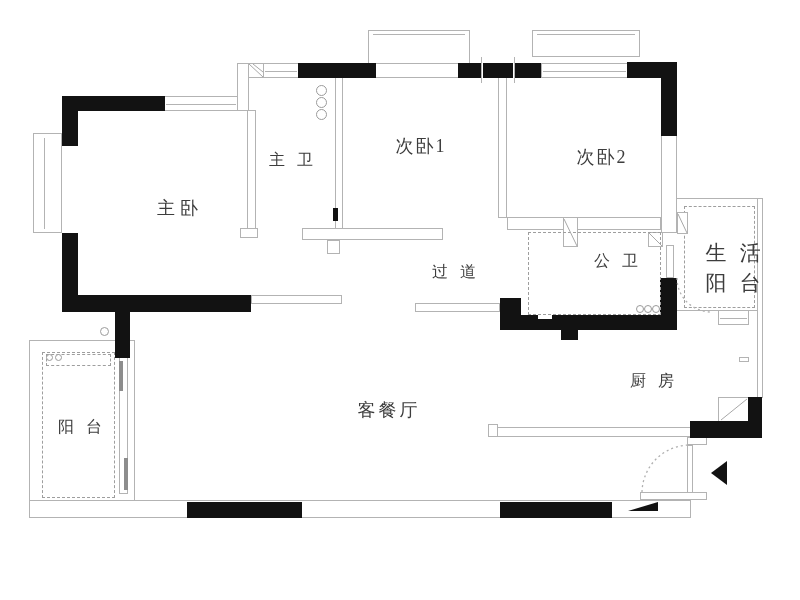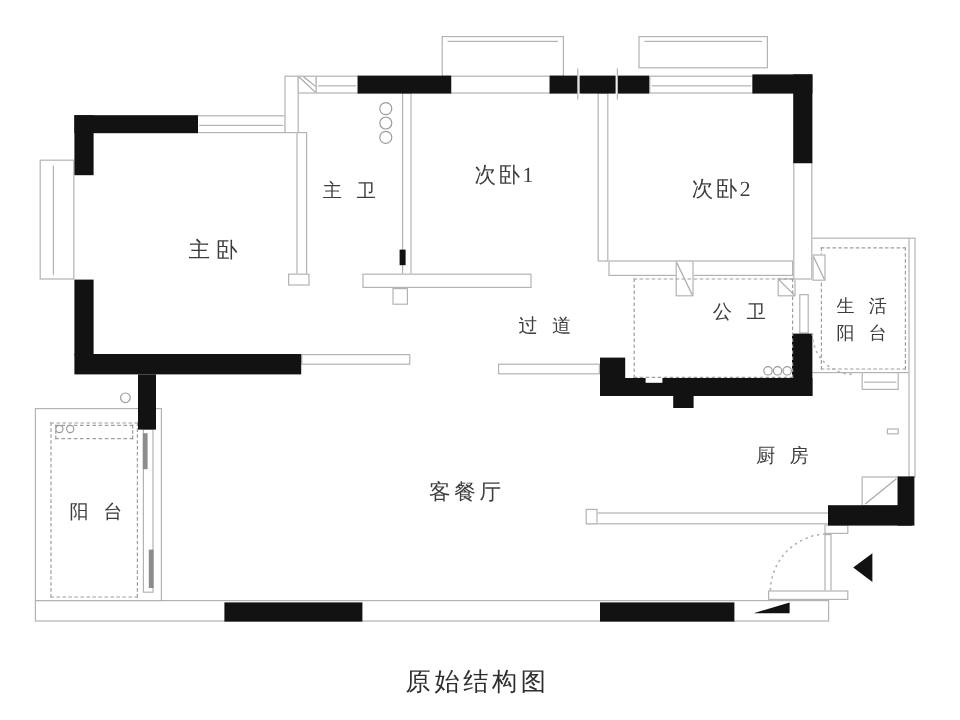--- a/index.html
+++ b/index.html
@@ -128,21 +128,20 @@
     <path d="M 678 214 L 687 233" stroke="#a8a8a8" stroke-width="1"></path>
     <path d="M 721 420 L 747 399" stroke="#a8a8a8" stroke-width="1"></path>
   </svg>
 
   <div class="room" style="left:160px;top:208px;margin-left:20px;">主卧</div>
   <div class="room small" style="left:293px;top:160px;">主 卫</div>
   <div class="room" style="left:421px;top:146px;letter-spacing:2px;">次卧1</div>
   <div class="room" style="left:602px;top:157px;letter-spacing:2px;">次卧2</div>
   <div class="room small" style="left:456px;top:272px;">过 道</div>
   <div class="room small" style="left:618px;top:261px;">公 卫</div>
-  <div class="room small" style="left:720px;top:268px;font-size:15px;">生 活
+  <div class="room small" style="left:735px;top:268px;font-size:21px;">生 活
 阳 台</div>
   <div class="room small" style="left:654px;top:381px;">厨 房</div>
   <div class="room" style="left:389px;top:410px;letter-spacing:3px;">客餐厅</div>
   <div class="room small" style="left:82px;top:427px;">阳 台</div>
 
-  <div class="title" style="left:398px;top:568px;">原始结构图</div>
 
 </div>
 
 </body></html>

